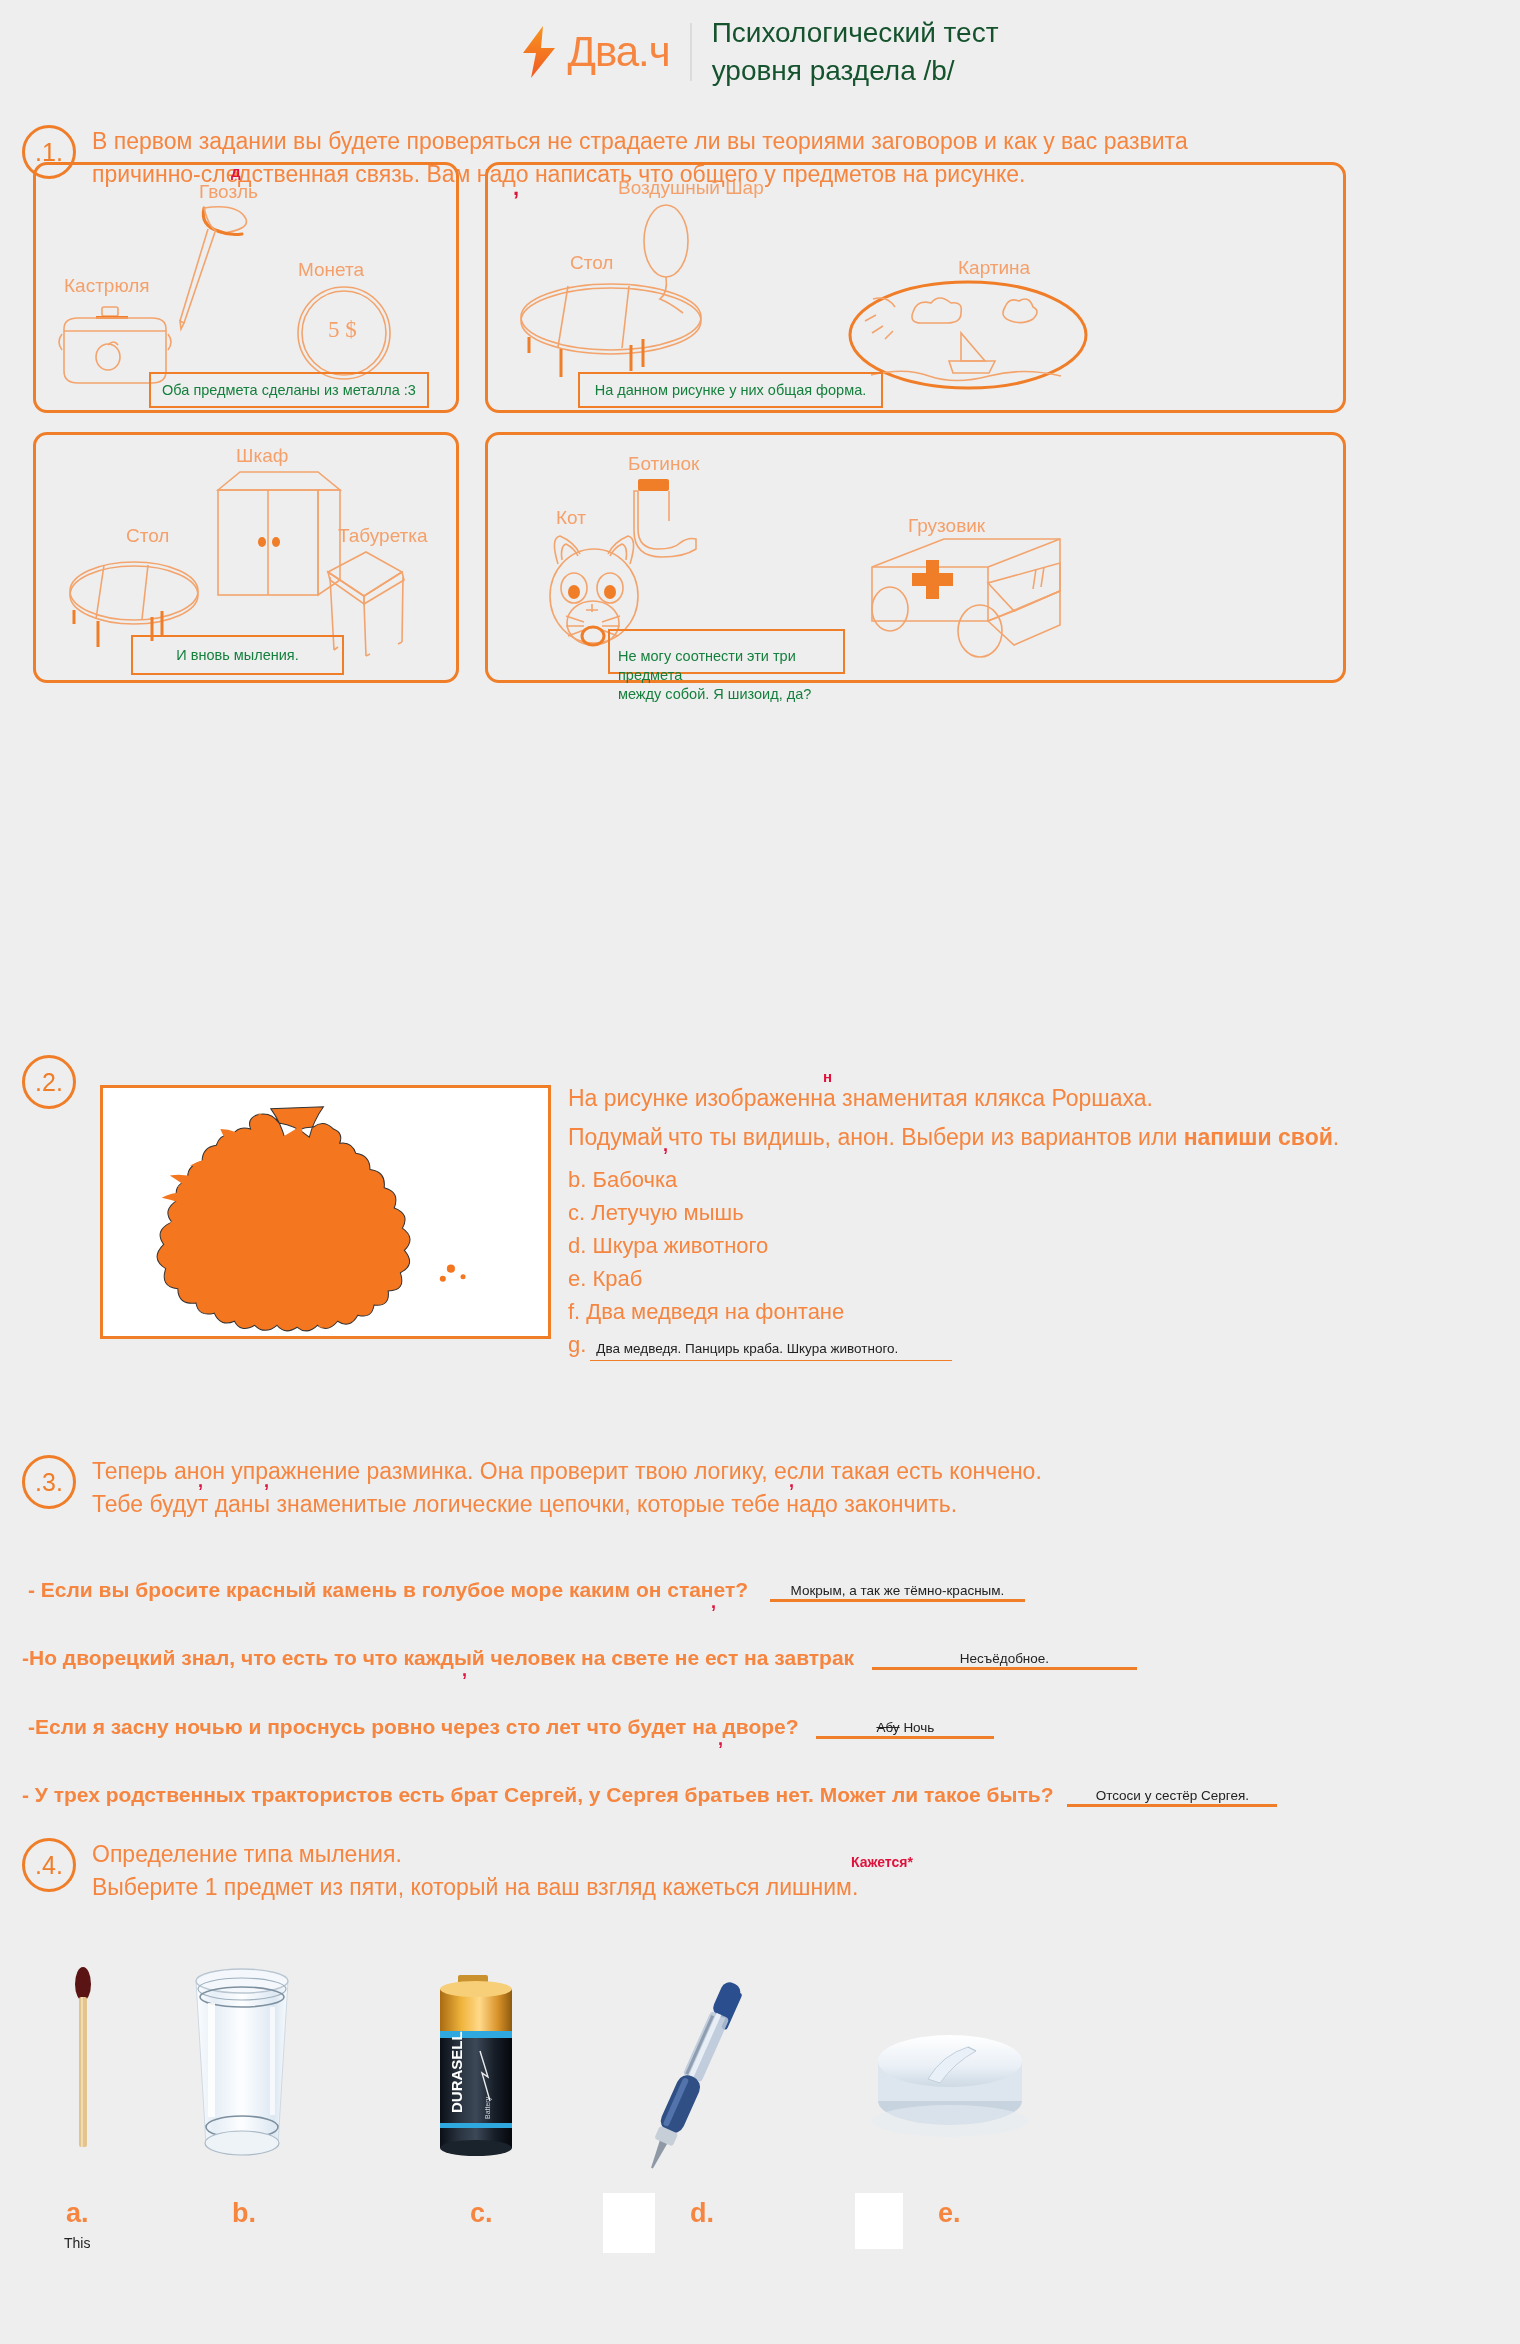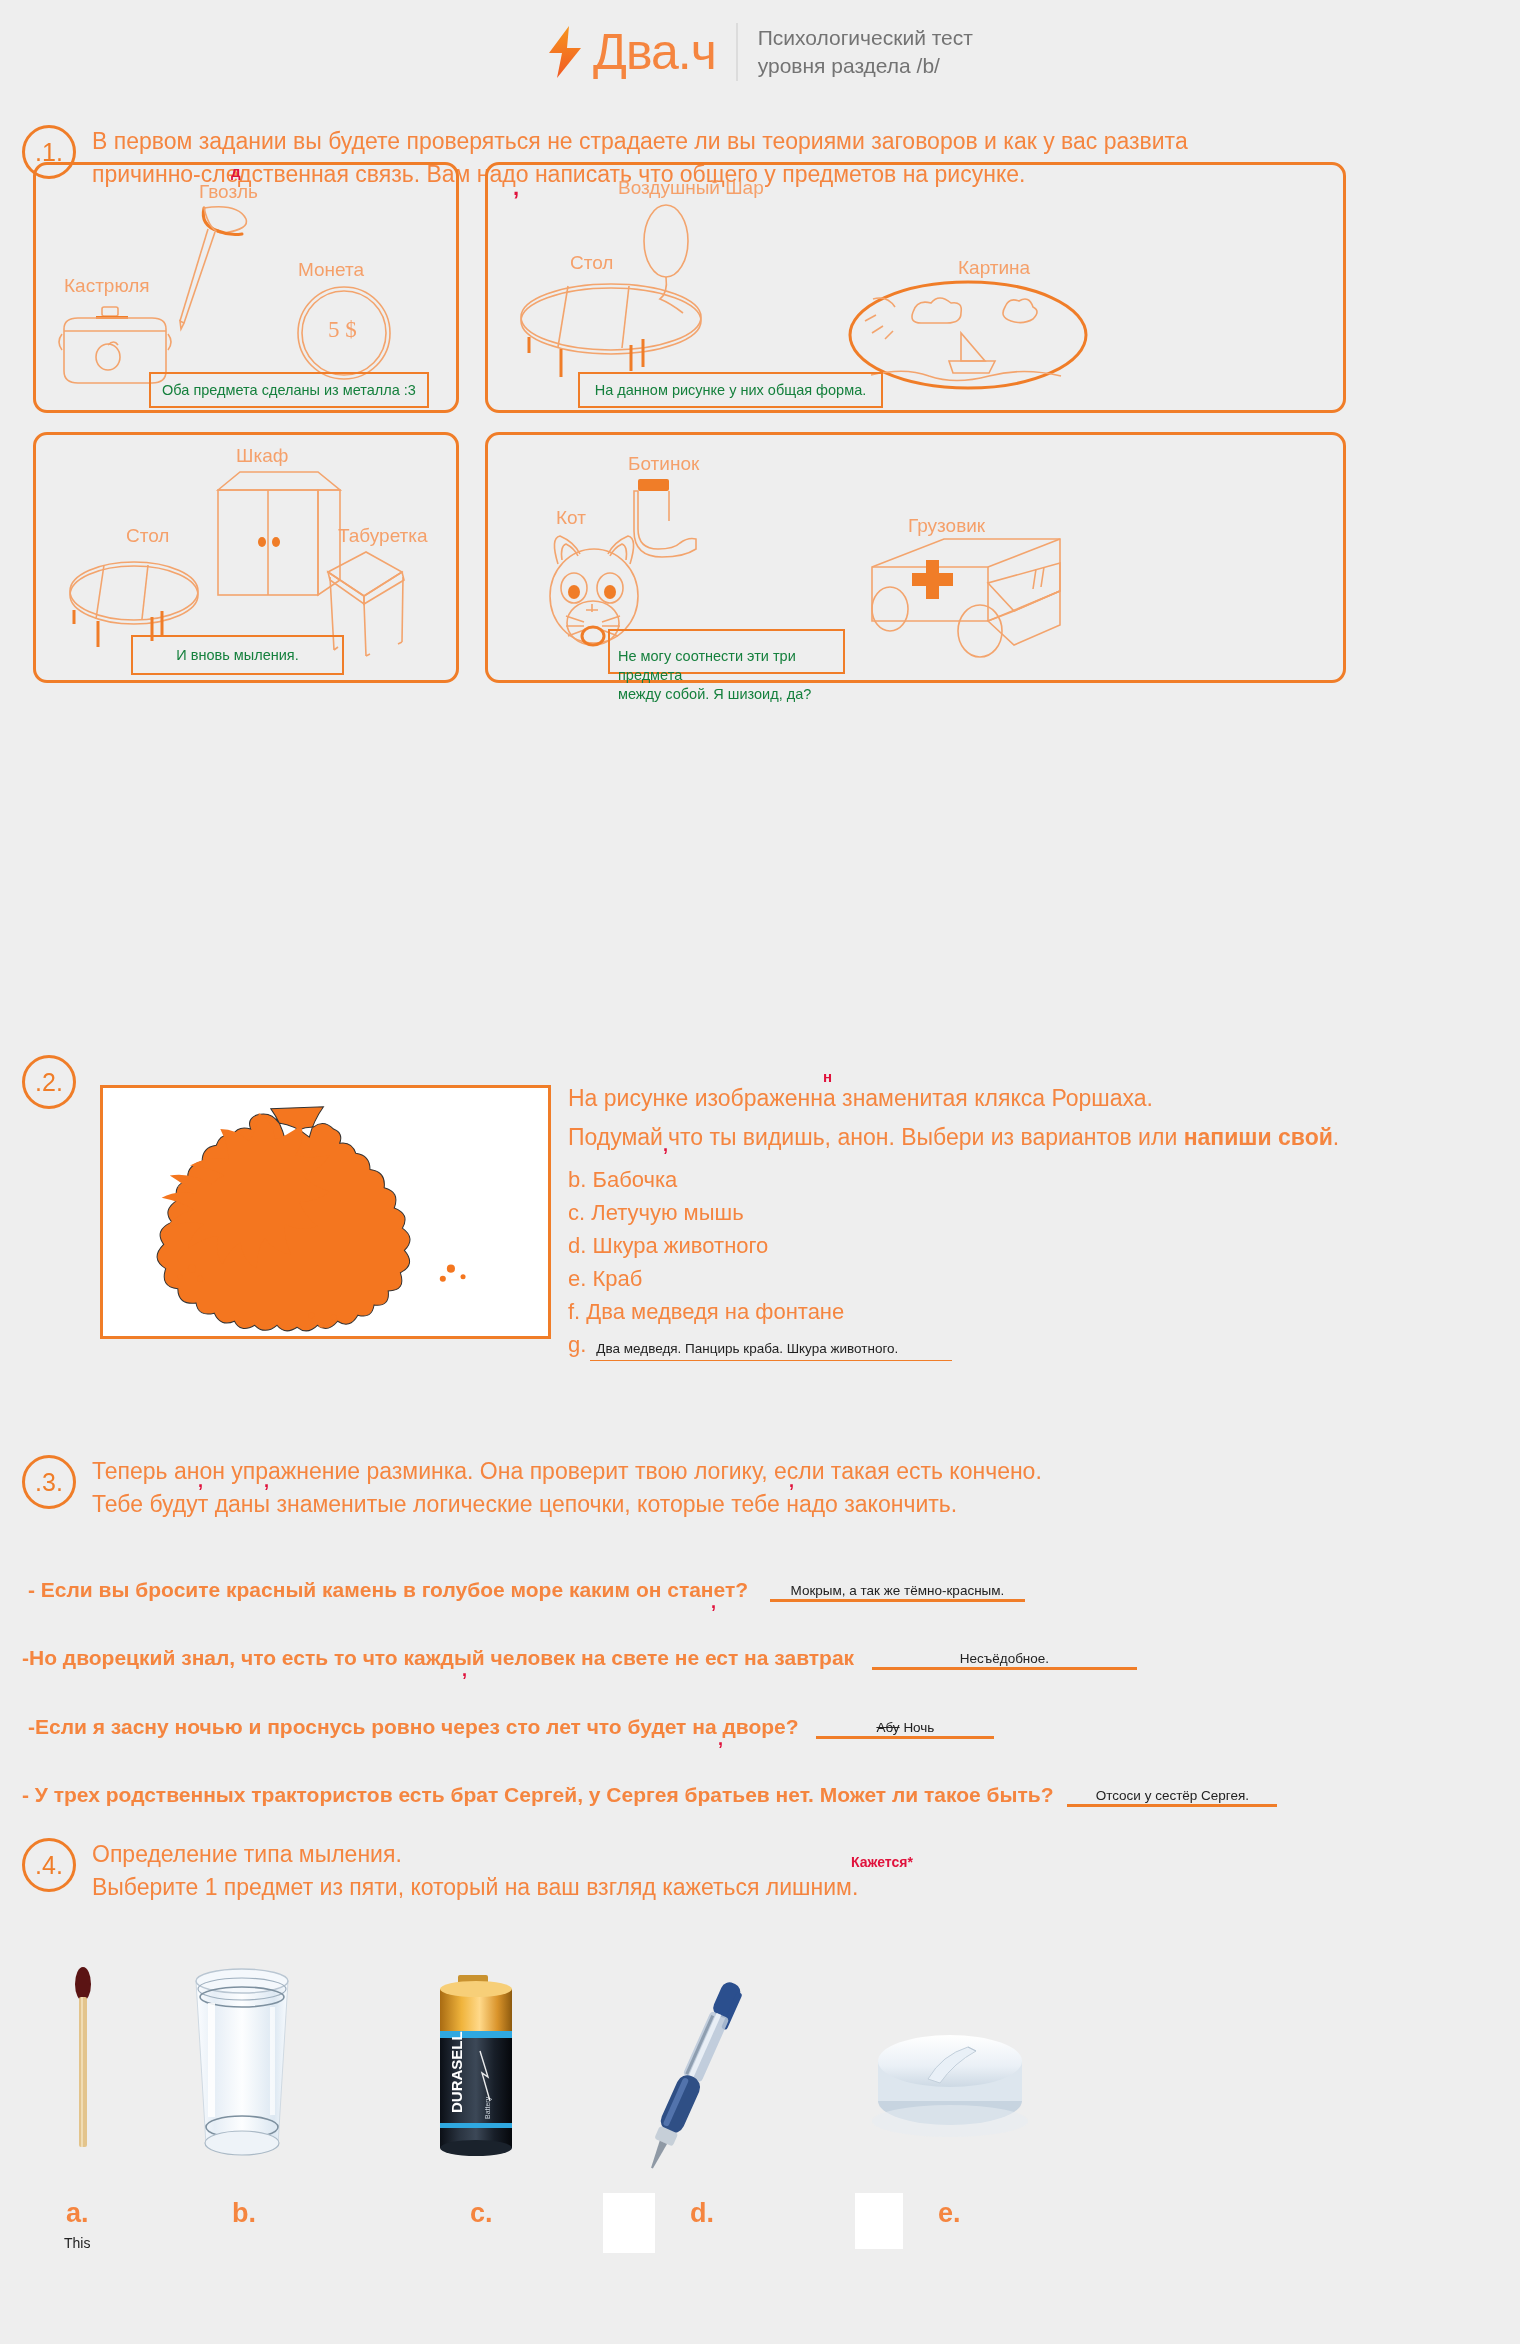--- a/index.html
+++ b/index.html
@@ -11,23 +11,23 @@
     position:relative;
     overflow:hidden;
   }
 
   
   #header{
     height:104px;display:flex;align-items:center;justify-content:center;gap:0;
   }
   .logo-wrap{display:flex;align-items:center;gap:6px;}
   .bolt{width:40px;height:52px;display:block;}
-  .logo-text{font-size:50px;color:#f5853f;letter-spacing:-1px;line-height:1;}
+  .logo-text{font-size:42px;color:#f5853f;letter-spacing:-1px;line-height:1;}
   .divider{width:2px;height:58px;background:#dcdcdc;margin:0 20px;}
-  .head-sub{font-size:21px;line-height:1.35;color:#737373;}
+  .head-sub{font-size:28px;line-height:1.35;color:#14532d;}
 
   
   .badge{
     width:48px;height:48px;border:3px solid #f07d28;border-radius:50%;
     display:flex;align-items:center;justify-content:center;
     font-size:25px;color:#f07d28;flex:0 0 auto;
   }
 
   .sec{display:flex;gap:16px;align-items:flex-start;}
   .sec-text{font-size:23px;line-height:1.45;color:#f5853f;}

